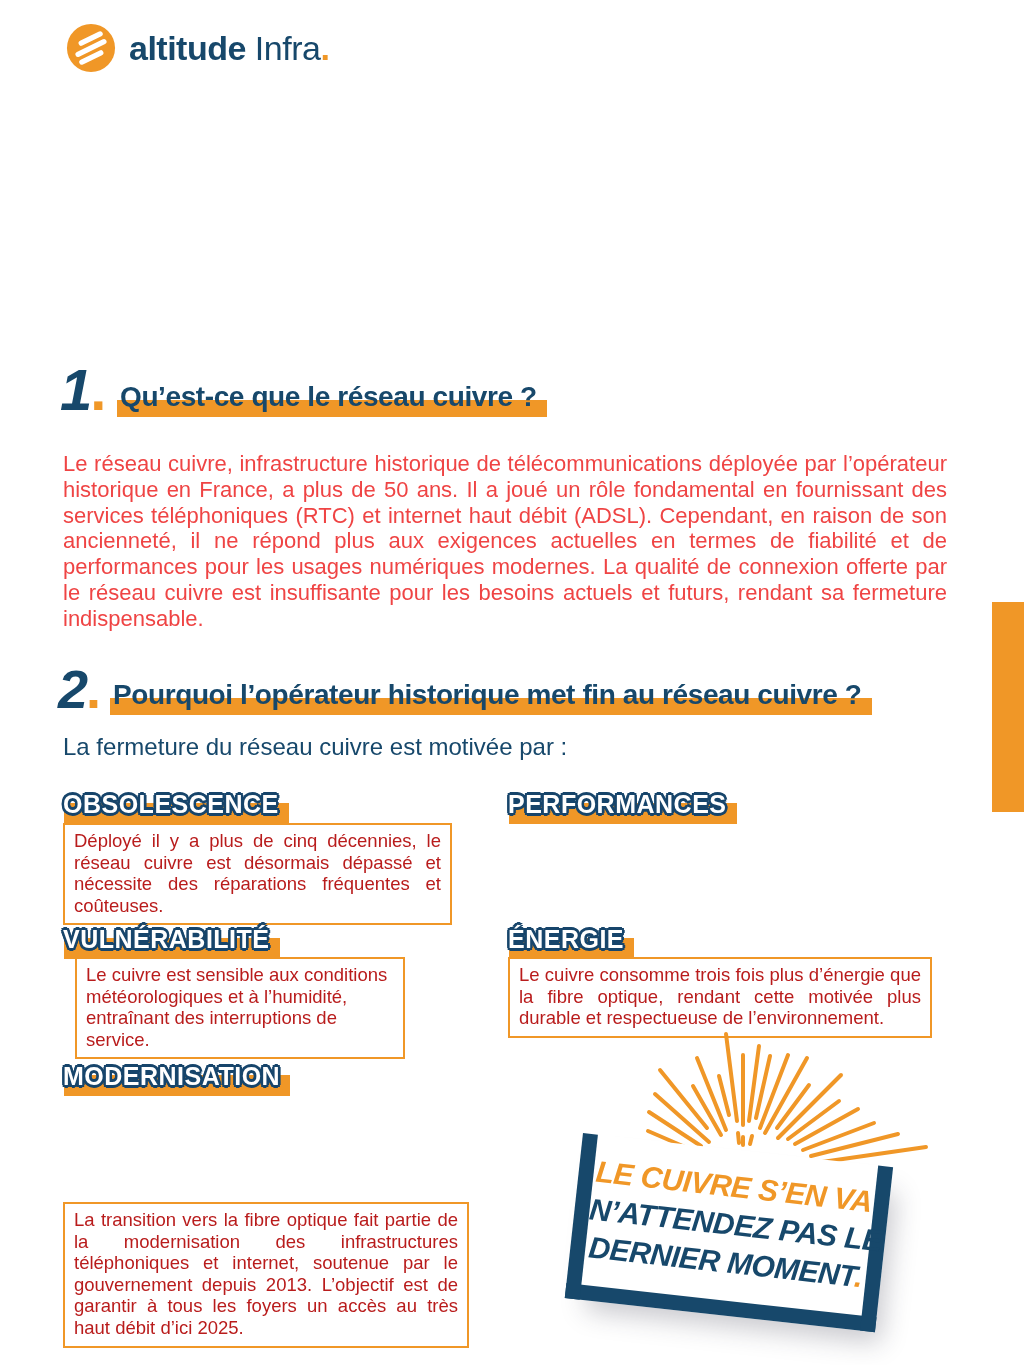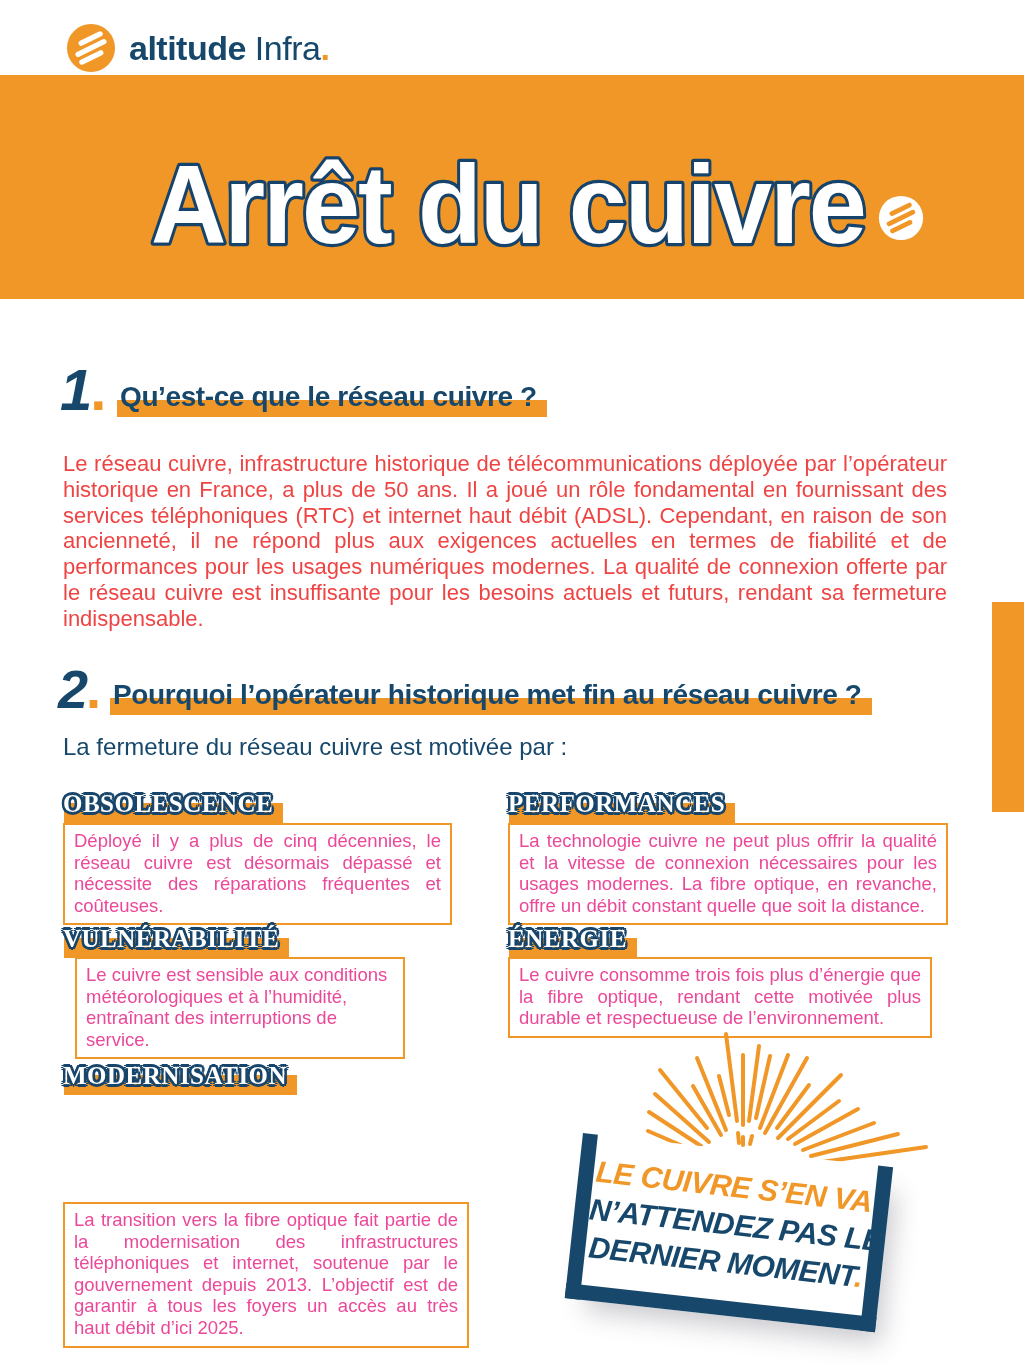--- a/index.html
+++ b/index.html
@@ -26,22 +26,22 @@
   .sec-head .hl{background:linear-gradient(to bottom,transparent 52%,#F09727 52%);padding:0 10px 5px 3px;}
 
   .para{position:absolute;color:#ef4444;text-align:justify;}
   .intro{position:absolute;color:#17486B;font-size:24px;}
 
   
   .box-head{position:absolute;display:inline-block;z-index:2;}
   .box-head .strip{position:absolute;left:1px;right:-10px;top:46%;bottom:-5px;background:#F09727;}
   .box-head .txt{position:relative;color:#fff;font-weight:bold;font-size:25px;letter-spacing:0.5px;
     text-shadow:-2px -2px 0 #17456B,2px -2px 0 #17456B,-2px 2px 0 #17456B,2px 2px 0 #17456B,
-      0 -2.6px 0 #17456B,0 2.6px 0 #17456B,-2.6px 0 0 #17456B,2.6px 0 0 #17456B;font-family:Liberation Serif, serif;}
-  .rbox{position:absolute;border:2px solid #F09727;background:#fff;color:#ec4899;
+      0 -2.6px 0 #17456B,0 2.6px 0 #17456B,-2.6px 0 0 #17456B,2.6px 0 0 #17456B;}
+  .rbox{position:absolute;border:2px solid #F09727;background:#fff;color:#b91c1c;
     font-size:18.5px;line-height:21.6px;padding:5px 9px 7px 9px;text-align:justify;box-sizing:border-box;}
 
   
   .sign{position:absolute;left:583px;top:1133px;width:312px;height:166px;background:#fff;
     border-left:15px solid #17486B;border-right:15px solid #17486B;border-bottom:15px solid #17486B;
     transform:rotate(6.3deg);transform-origin:top left;box-sizing:border-box;
     box-shadow:14px 18px 26px -8px rgba(40,40,60,0.25);text-align:center;padding-top:18px;}
   .sign-line{font-style:italic;font-weight:bold;font-size:30px;line-height:38px;letter-spacing:-0.5px;white-space:nowrap;}
   .sign-line.l1{color:#F09727;}
   .sign-line.l2,.sign-line.l3{color:#17486B;}
@@ -68,58 +68,39 @@
         <g clip-path="url(#lc)" transform="rotate(-26 26 26)" stroke="#ffffff" stroke-width="5.4" stroke-linecap="round">
           <line x1="19" y1="17" x2="41" y2="17"></line>
           <line x1="11" y1="26" x2="41" y2="26"></line>
           <line x1="11" y1="35" x2="33" y2="35"></line>
         </g>
       </svg>
       <span class="logo-word"><b>altitude</b> <span class="light">Infra</span><span class="dot">.</span></span>
     </div>
   </div>
 
-  <div class="banner">
-    <svg class="banner-title-svg" width="730" height="180">
-      <text x="363" y="124" text-anchor="middle" textLength="714" lengthAdjust="spacingAndGlyphs" font-family="Liberation Sans, sans-serif" font-size="112" font-weight="bold" letter-spacing="-2" fill="#ffffff" stroke="#16436B" stroke-width="6.5" stroke-linejoin="round" paint-order="stroke">Arrêt du cuivre</text>
-    </svg>
-    <svg class="banner-mark" width="46" height="46" viewBox="0 0 52 52">
-      <defs>
-          <clipPath id="mc">
-            <circle cx="26" cy="26" r="25"></circle>
-          </clipPath>
-        </defs>
-      <circle cx="26" cy="26" r="25" fill="#ffffff"></circle>
-      <g clip-path="url(#mc)" transform="rotate(-26 26 26)" stroke="#F09727" stroke-width="5.4" stroke-linecap="round">
-        <line x1="19" y1="17" x2="41" y2="17"></line>
-        <line x1="11" y1="26" x2="41" y2="26"></line>
-        <line x1="11" y1="35" x2="33" y2="35"></line>
-      </g>
-    </svg>
-  </div>
 
   <div class="sec-num" style="left:60px;top:356px;font-size:58px;"><span>1</span><span class="numdot">.</span></div>
   <div class="sec-head" style="left:117px;top:381px;"><span class="hl">Qu’est-ce que le réseau cuivre ?</span></div>
   <div class="para" style="left:63px;top:451px;width:884px;font-size:22px;line-height:25.8px;">Le réseau cuivre, infrastructure historique de télécommunications déployée par l’opérateur historique en France, a plus de 50 ans. Il a joué un rôle fondamental en fournissant des services téléphoniques (RTC) et internet haut débit (ADSL). Cependant, en raison de son ancienneté, il ne répond plus aux exigences actuelles en termes de fiabilité et de performances pour les usages numériques modernes. La qualité de connexion offerte par le réseau cuivre est insuffisante pour les besoins actuels et futurs, rendant sa fermeture indispensable.</div>
 
   <div class="sec-num" style="left:58px;top:658px;font-size:54px;"><span>2</span><span class="numdot">.</span></div>
   <div class="sec-head" style="left:110px;top:679px;"><span class="hl">Pourquoi l’opérateur historique met fin au réseau cuivre ?</span></div>
   <div class="intro" style="left:63px;top:733px;">La fermeture du réseau cuivre est motivée par :</div>
 
   <div class="box-head" style="left:63px;top:790px;">
     <span class="strip"></span>
     <span class="txt">OBSOLESCENCE</span>
   </div>
   <div class="rbox" style="left:63px;top:823px;width:389px;">Déployé il y a plus de cinq décennies, le réseau cuivre est désormais dépassé et nécessite des réparations fréquentes et coûteuses.</div>
 
   <div class="box-head" style="left:508px;top:790px;">
     <span class="strip"></span>
     <span class="txt">PERFORMANCES</span>
   </div>
-  <div class="rbox" style="left:508px;top:823px;width:440px;">La technologie cuivre ne peut plus offrir la qualité et la vitesse de connexion nécessaires pour les usages modernes. La fibre optique, en revanche, offre un débit constant quelle que soit la distance.</div>
 
   <div class="box-head" style="left:63px;top:925px;">
     <span class="strip"></span>
     <span class="txt">VULNÉRABILITÉ</span>
   </div>
   <div class="rbox" style="left:75px;top:957px;width:330px;text-align:left;">Le cuivre est sensible aux conditions météorologiques et à l’humidité, entraînant des interruptions de service.</div>
 
   <div class="box-head" style="left:508px;top:925px;">
     <span class="strip"></span>
     <span class="txt">ÉNERGIE</span>

